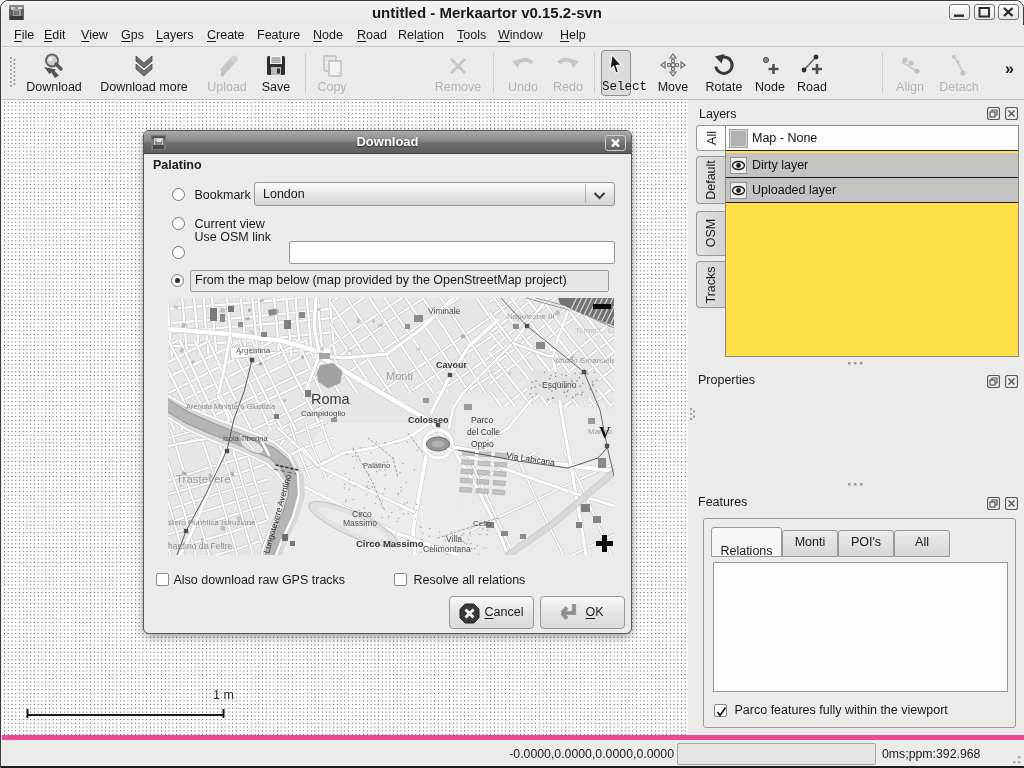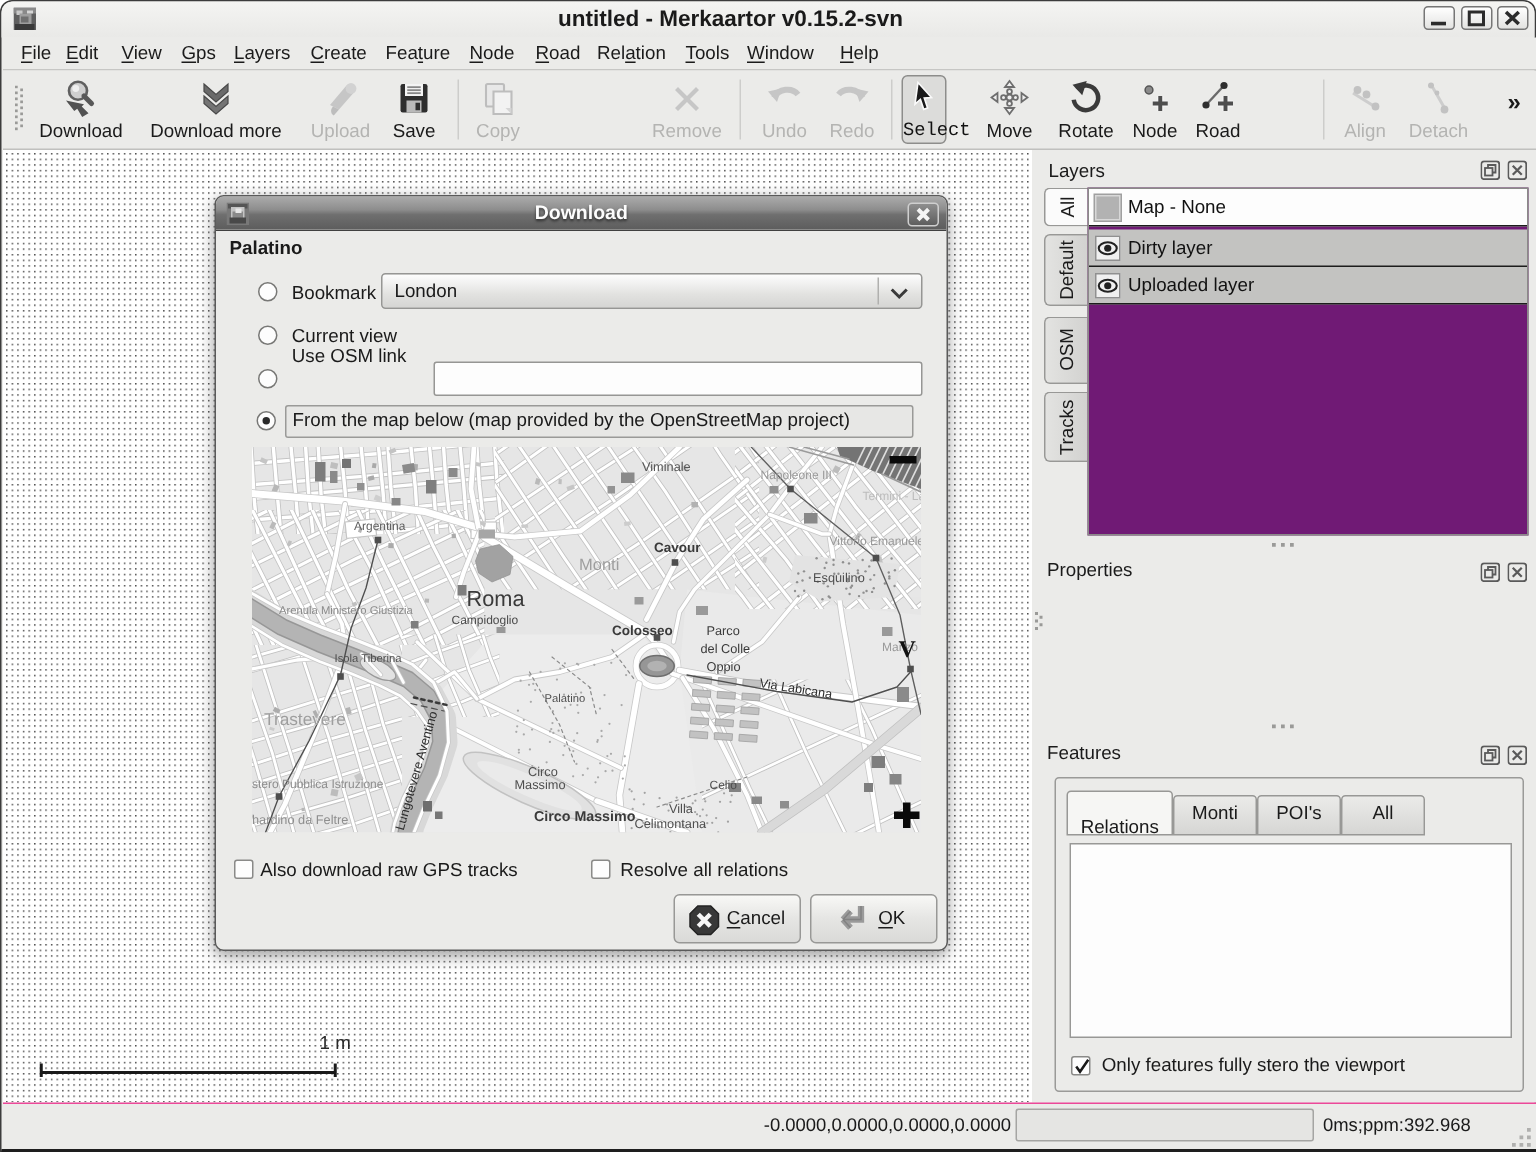--- a/index.html
+++ b/index.html
@@ -39,30 +39,30 @@
 
 #panel { position:absolute; left:687px; top:99px; width:336px; height:635px; background:#ebebe9; }
 .dockhead { position:absolute; font-size:12.5px; color:#1a1a1a; }
 .dockbtn { position:absolute; width:13px; height:13px; }
 .vtab { position:absolute; left:8px; width:29px; background:linear-gradient(to right,#e3e3e1,#d2d2d0);
   border:1px solid #989896; border-right:none; border-radius:4px 0 0 4px; }
 .vtab span { position:absolute; left:50%; top:50%; transform:translate(-50%,-50%) rotate(180deg);
   writing-mode:vertical-rl; font-size:12.5px; color:#1a1a1a; }
 .vtab.sel { background:#fbfbfb; width:30px; }
 
-#llist { position:absolute; left:37px; top:25px; width:294px; height:232px; background:#701a75; border:1px solid #8a8a88; }
+#llist { position:absolute; left:37px; top:25px; width:294px; height:232px; background:#fde047; border:1px solid #8a8a88; }
 .lrow { position:absolute; left:0; width:100%; height:25px; }
 .lrow .txt { position:absolute; left:26px; top:5px; font-size:12.5px; color:#111; }
 .lrow .ibx { position:absolute; left:4px; top:4px; width:17px; height:17px; }
 
 .ftab { position:absolute; font-size:12.5px; color:#1a1a1a; text-align:center;
   border:1px solid #989896; border-radius:3px 3px 0 0; background:linear-gradient(#ebebe9,#d6d6d4); }
 
 #statusbar { position:absolute; left:1px; top:734px; width:1022px; height:32px;
-  background:#ebebe9; border-top:1px solid #ec4899; font-size:12.3px; color:#1a1a1a; }
+  background:#ebebe9; border-top:5px solid #ec4899; font-size:12.3px; color:#1a1a1a; }
 #bottomedge { position:absolute; left:0px; top:765px; width:1024px; height:3px; background:#1e1e1e; }
 
 #dlg { position:absolute; left:142px; top:129px; width:489px; height:504px;
   background:#ebebe9; border:1px solid #5a5a5a; border-radius:6px;
   box-shadow:0 3px 10px rgba(40,40,40,0.45); }
 #dlgtitle { position:absolute; left:0; top:0; width:100%; height:23px;
   background:linear-gradient(#ababab,#8d8d8d 40%,#6f6f6f 55%,#5d5d5d);
   border-radius:5px 5px 0 0; border-bottom:1px solid #404040; }
 #dlgtitle .t { position:absolute; width:100%; text-align:center; top:3px; font-size:13px;
   font-weight:bold; color:#fdfdfd; text-shadow:0 1px 2px rgba(0,0,0,0.6); }
@@ -396,21 +396,21 @@
       </svg>
     <div class="abs" style="left:15px;top:418px;width:313px;height:210px;border:1px solid #9a9a98;border-radius:3px">
       <div class="ftab" style="left:7px;top:8px;width:71px;height:30px;background:#f6f6f4;padding-top:16px;z-index:2">Relations</div>
       <div class="ftab" style="left:78px;top:10.5px;width:56px;height:27px;padding-top:4px">Monti</div>
       <div class="ftab" style="left:134px;top:10.5px;width:56px;height:27px;padding-top:4px">POI's</div>
       <div class="ftab" style="left:190px;top:10.5px;width:56px;height:27px;padding-top:4px">All</div>
       <div class="abs" style="left:8.5px;top:43px;width:295px;height:130px;background:#fdfdfd;border:1px solid #989896"></div>
       <div class="cbx" style="left:9.5px;top:185px"><svg width="13" height="13" viewBox="0 0 13 13">
             <path d="M2.5 6 L5 9.5 L10.5 1.5" fill="none" stroke="#1a1a1a" stroke-width="1.7"></path>
           </svg></div>
-      <div class="dl" style="left:30.5px;top:184px">Only features fully stero the viewport</div>
+      <div class="dl" style="left:30.5px;top:184px">Parco features fully within the viewport</div>
     </div>
   </div>
 
   <div id="statusbar">
     <div class="abs" style="left:372px;top:7px;width:300px;text-align:right">-0.0000,0.0000,0.0000,0.0000</div>
     <div class="abs" style="left:675px;top:3px;width:199px;height:22px;background:#e5e5e3;border:1px solid #a5a5a3;border-radius:2px"></div>
     <div class="abs" style="left:880px;top:7px">0ms;ppm:392.968</div>
     <svg class="abs" style="left:1006px;top:15px" width="14" height="14">
         <g fill="#b0b0ae">
           <rect x="10" y="1" width="2.5" height="2.5"></rect>

